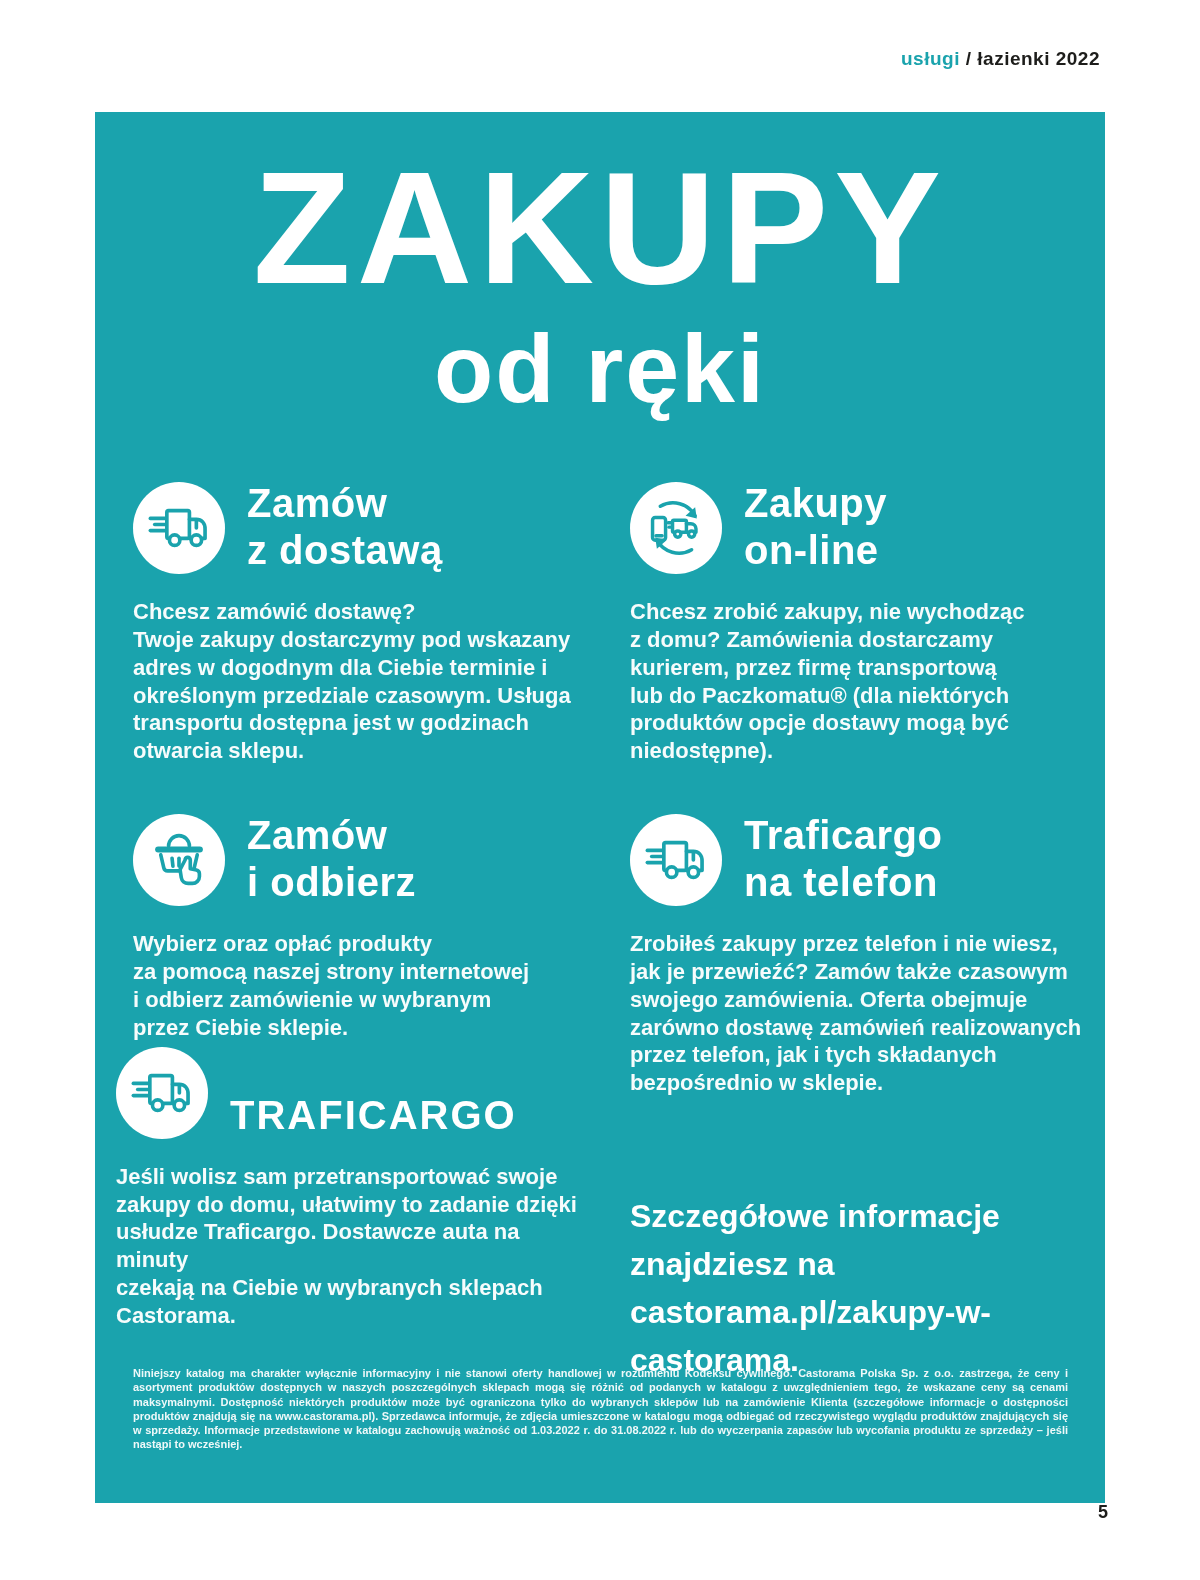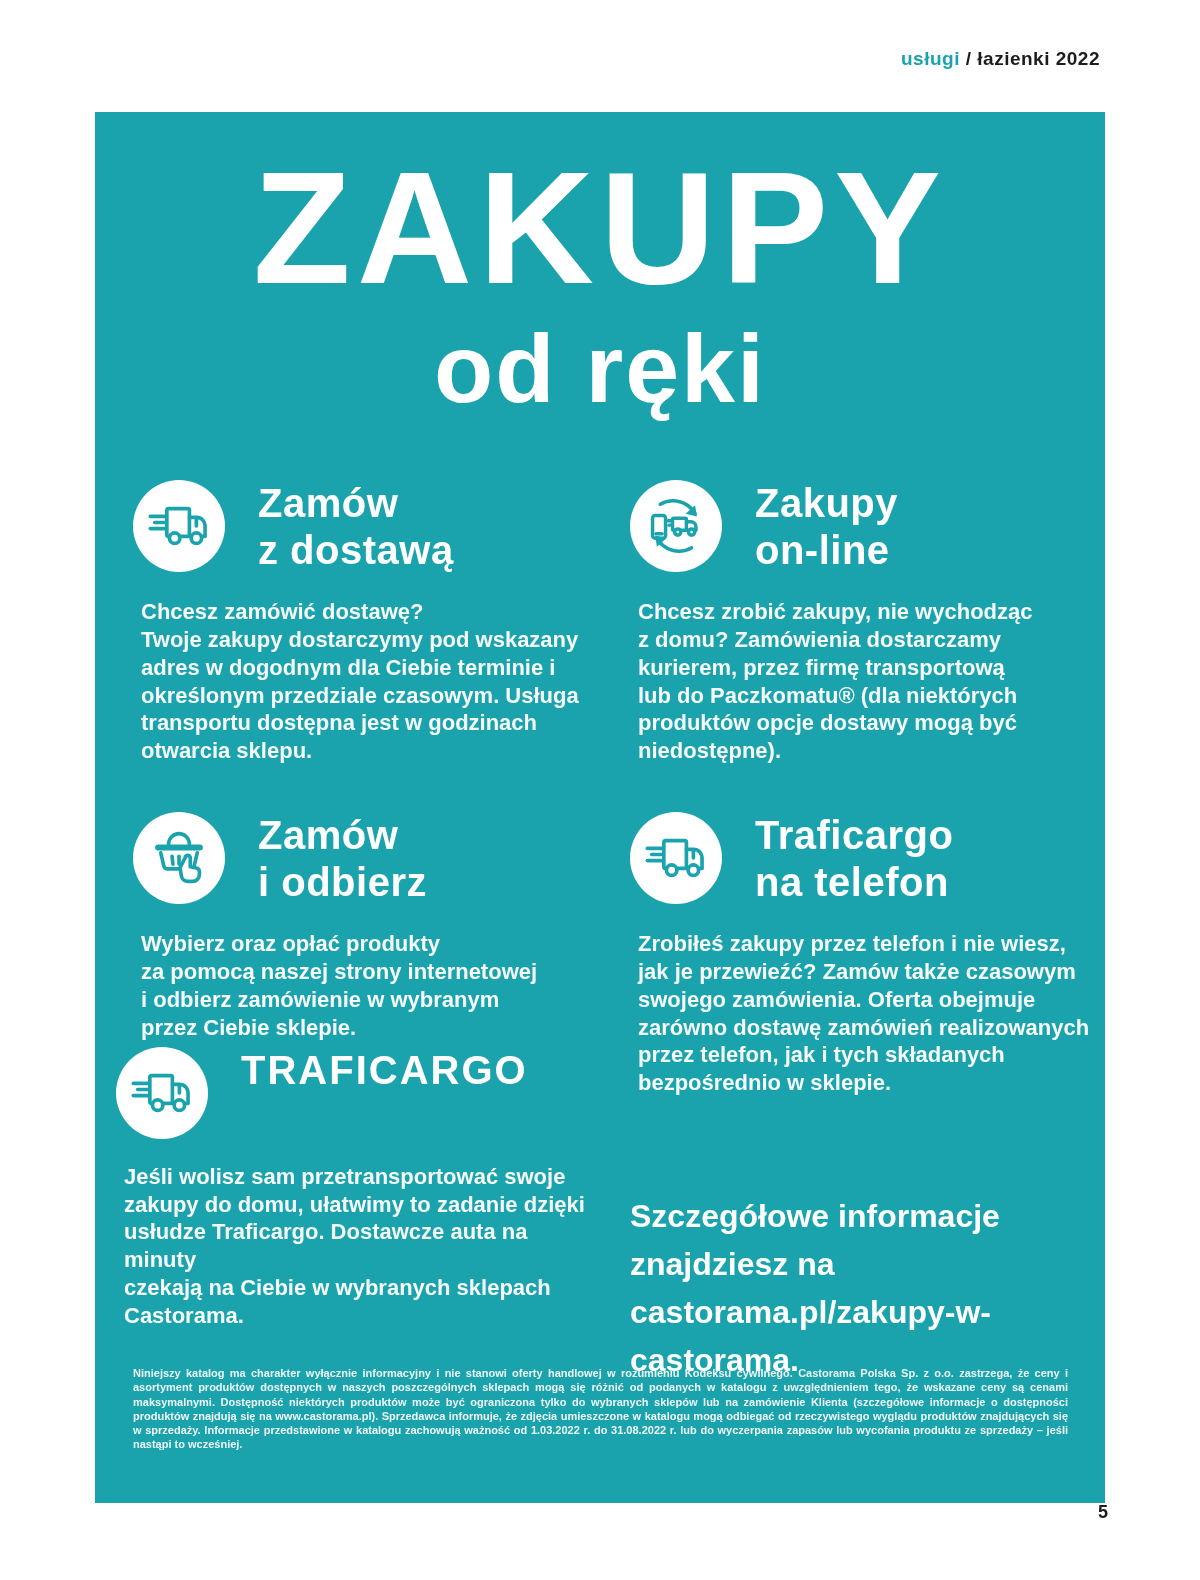--- a/index.html
+++ b/index.html
@@ -34,38 +34,37 @@
     font-weight:bold; letter-spacing:2px;
   }
 
   .section { position:absolute; width:475px; }
   .pos-s1 { left:38px;  top:368px; }
   .pos-s2 { left:535px; top:368px; }
   .pos-s3 { left:38px;  top:700px; }
   .pos-s4 { left:535px; top:700px; }
   .pos-s5 { left:21px;  top:935px; }
 
-  .sec-head { display:flex; align-items:flex-start; gap:33px; }
+  .sec-head { display:flex; align-items:flex-end; gap:22px; }
   .icon-circle {
     width:92px; height:92px; border-radius:50%;
     background:#ffffff; color:var(--teal);
     display:flex; align-items:center; justify-content:center;
     flex:0 0 auto;
   }
   .icon-circle svg { width:66px; height:66px; display:block; }
   .sec-title {
     font-size:40px; font-weight:bold; line-height:1.18;
     letter-spacing:.5px; white-space:pre-line;
   }
   .caps .sec-title { letter-spacing:2px; }
   .sec-body {
     margin-top:24px; font-size:22px; font-weight:bold;
     line-height:1.26; white-space:pre-line;
     color:rgba(255,255,255,.96);
-    margin-left:8px;
   }
 
   .info {
     position:absolute; left:535px; top:1080px;
     font-size:32px; font-weight:bold; line-height:1.5;
     white-space:pre-line;
   }
   .disclaimer {
     position:absolute; left:38px; top:1254px; width:935px;
     font-size:11px; font-weight:bold; line-height:1.3;

